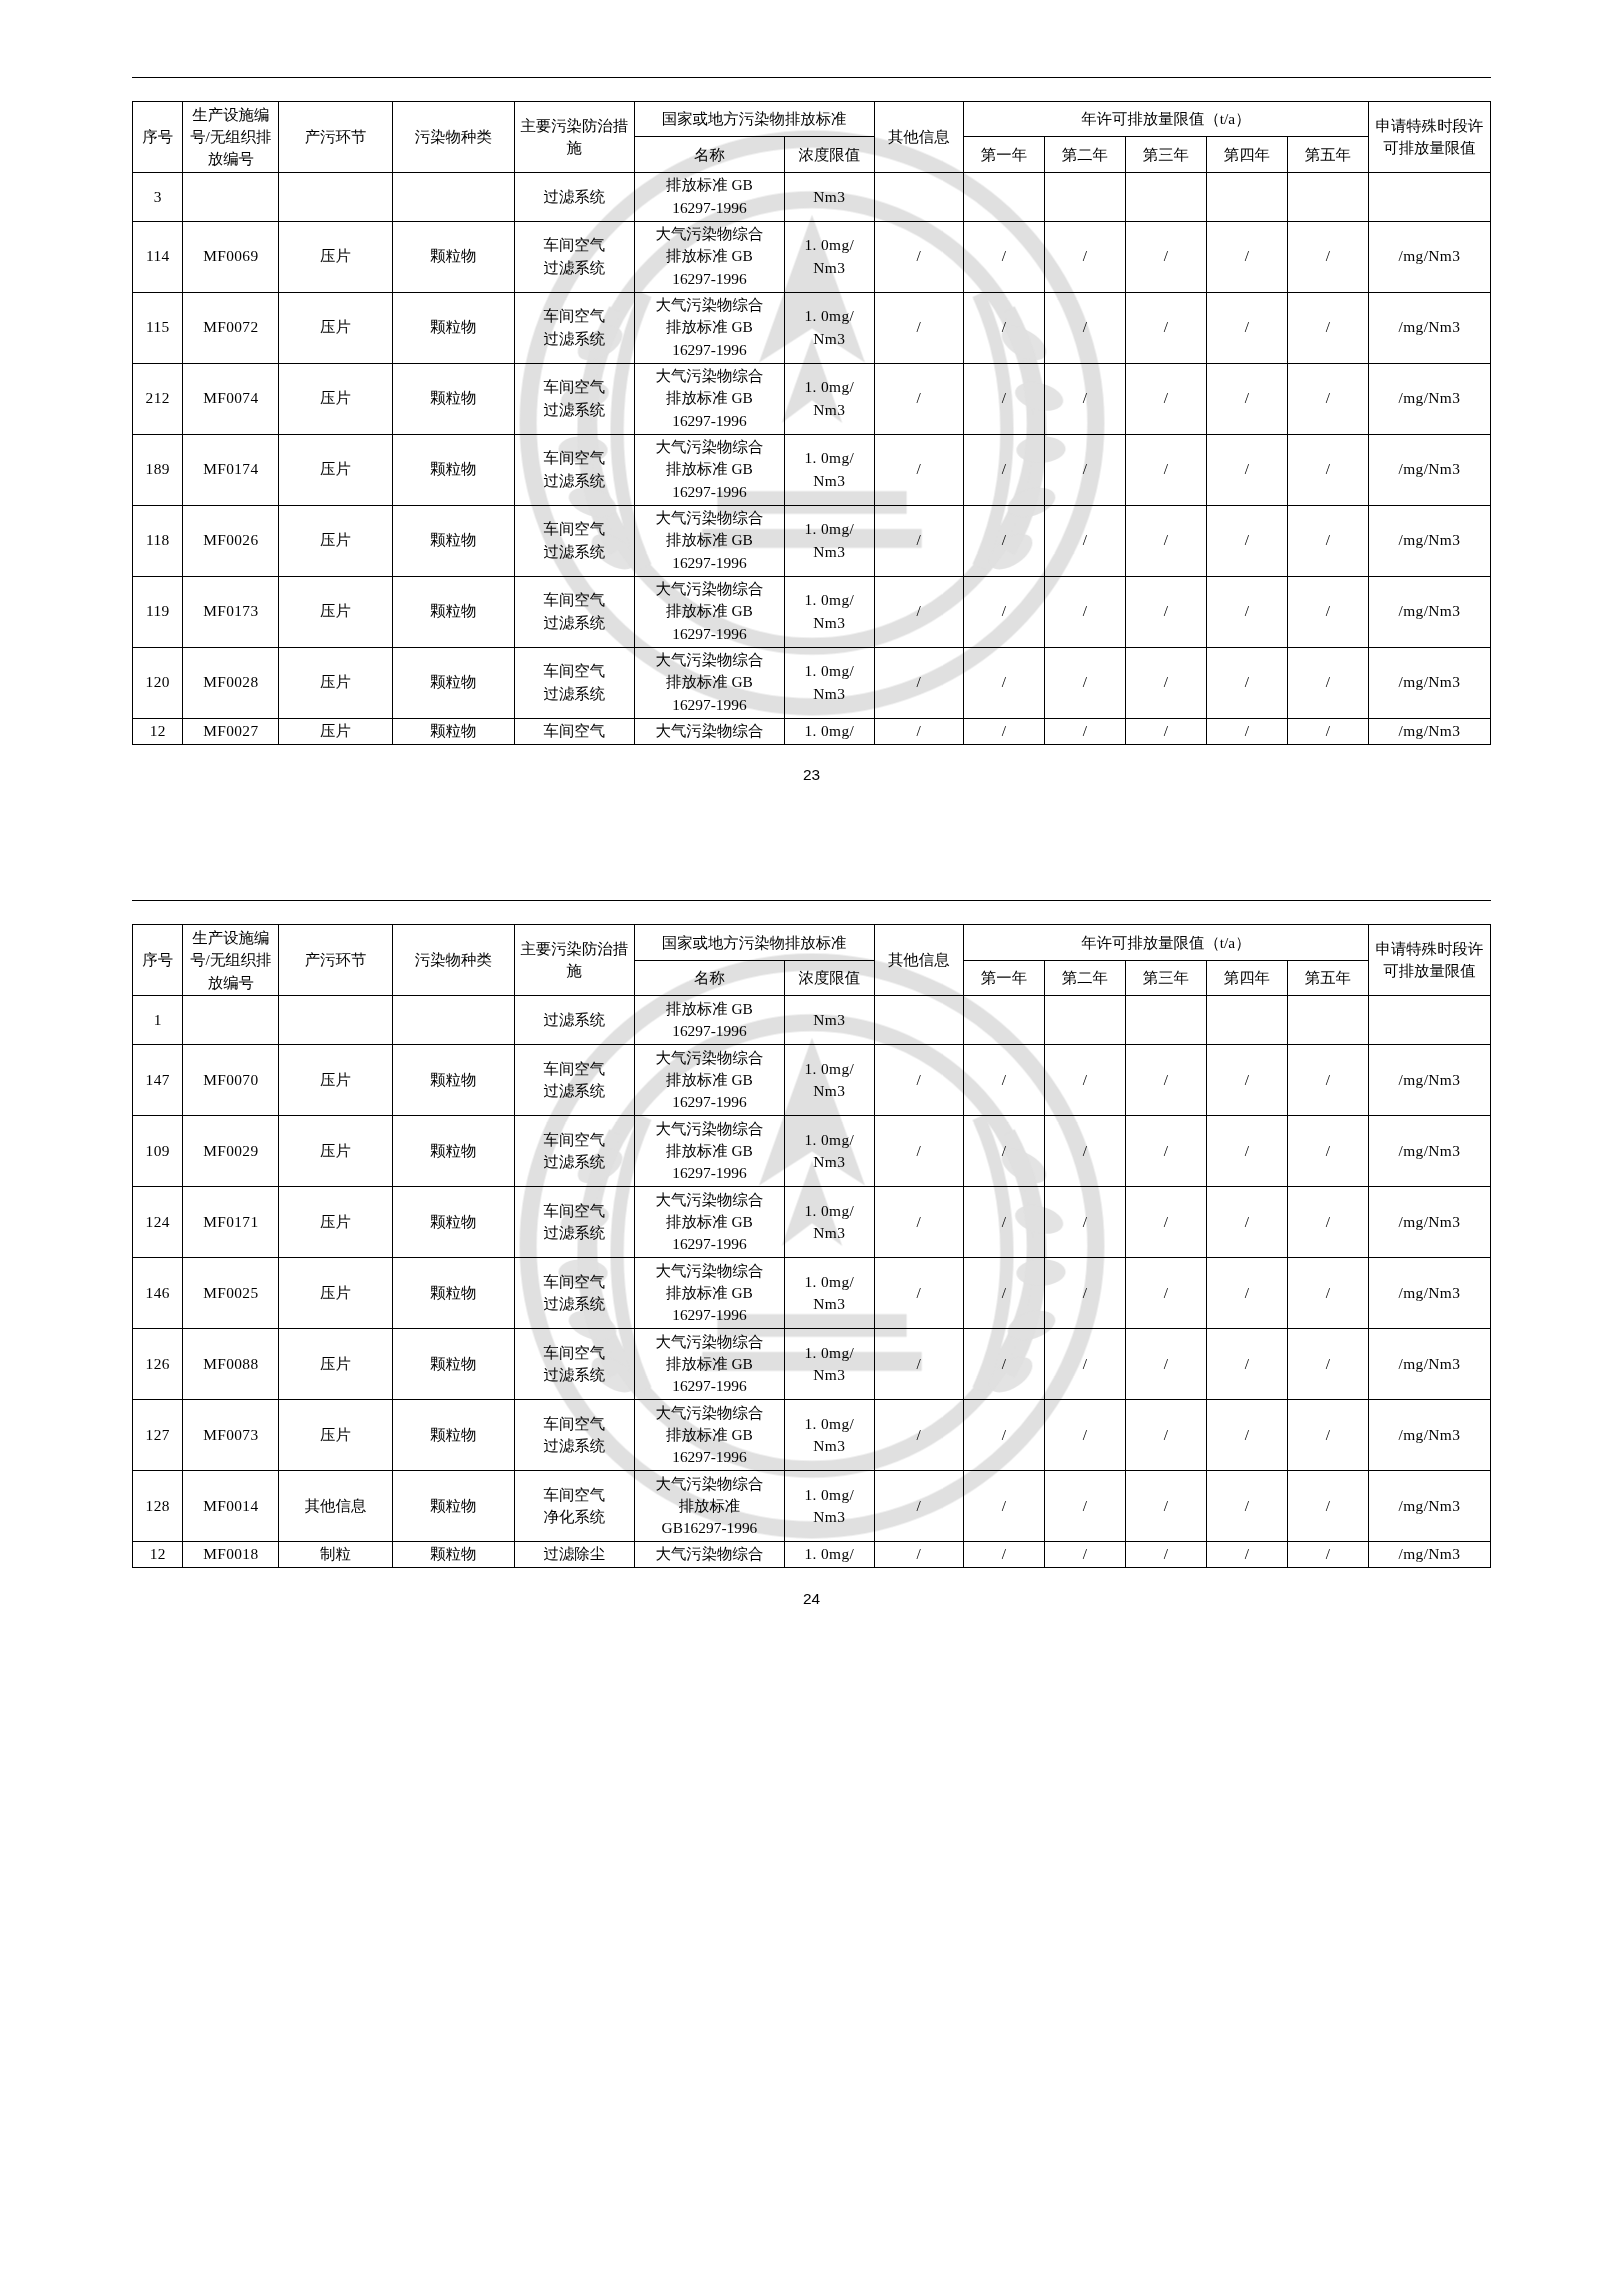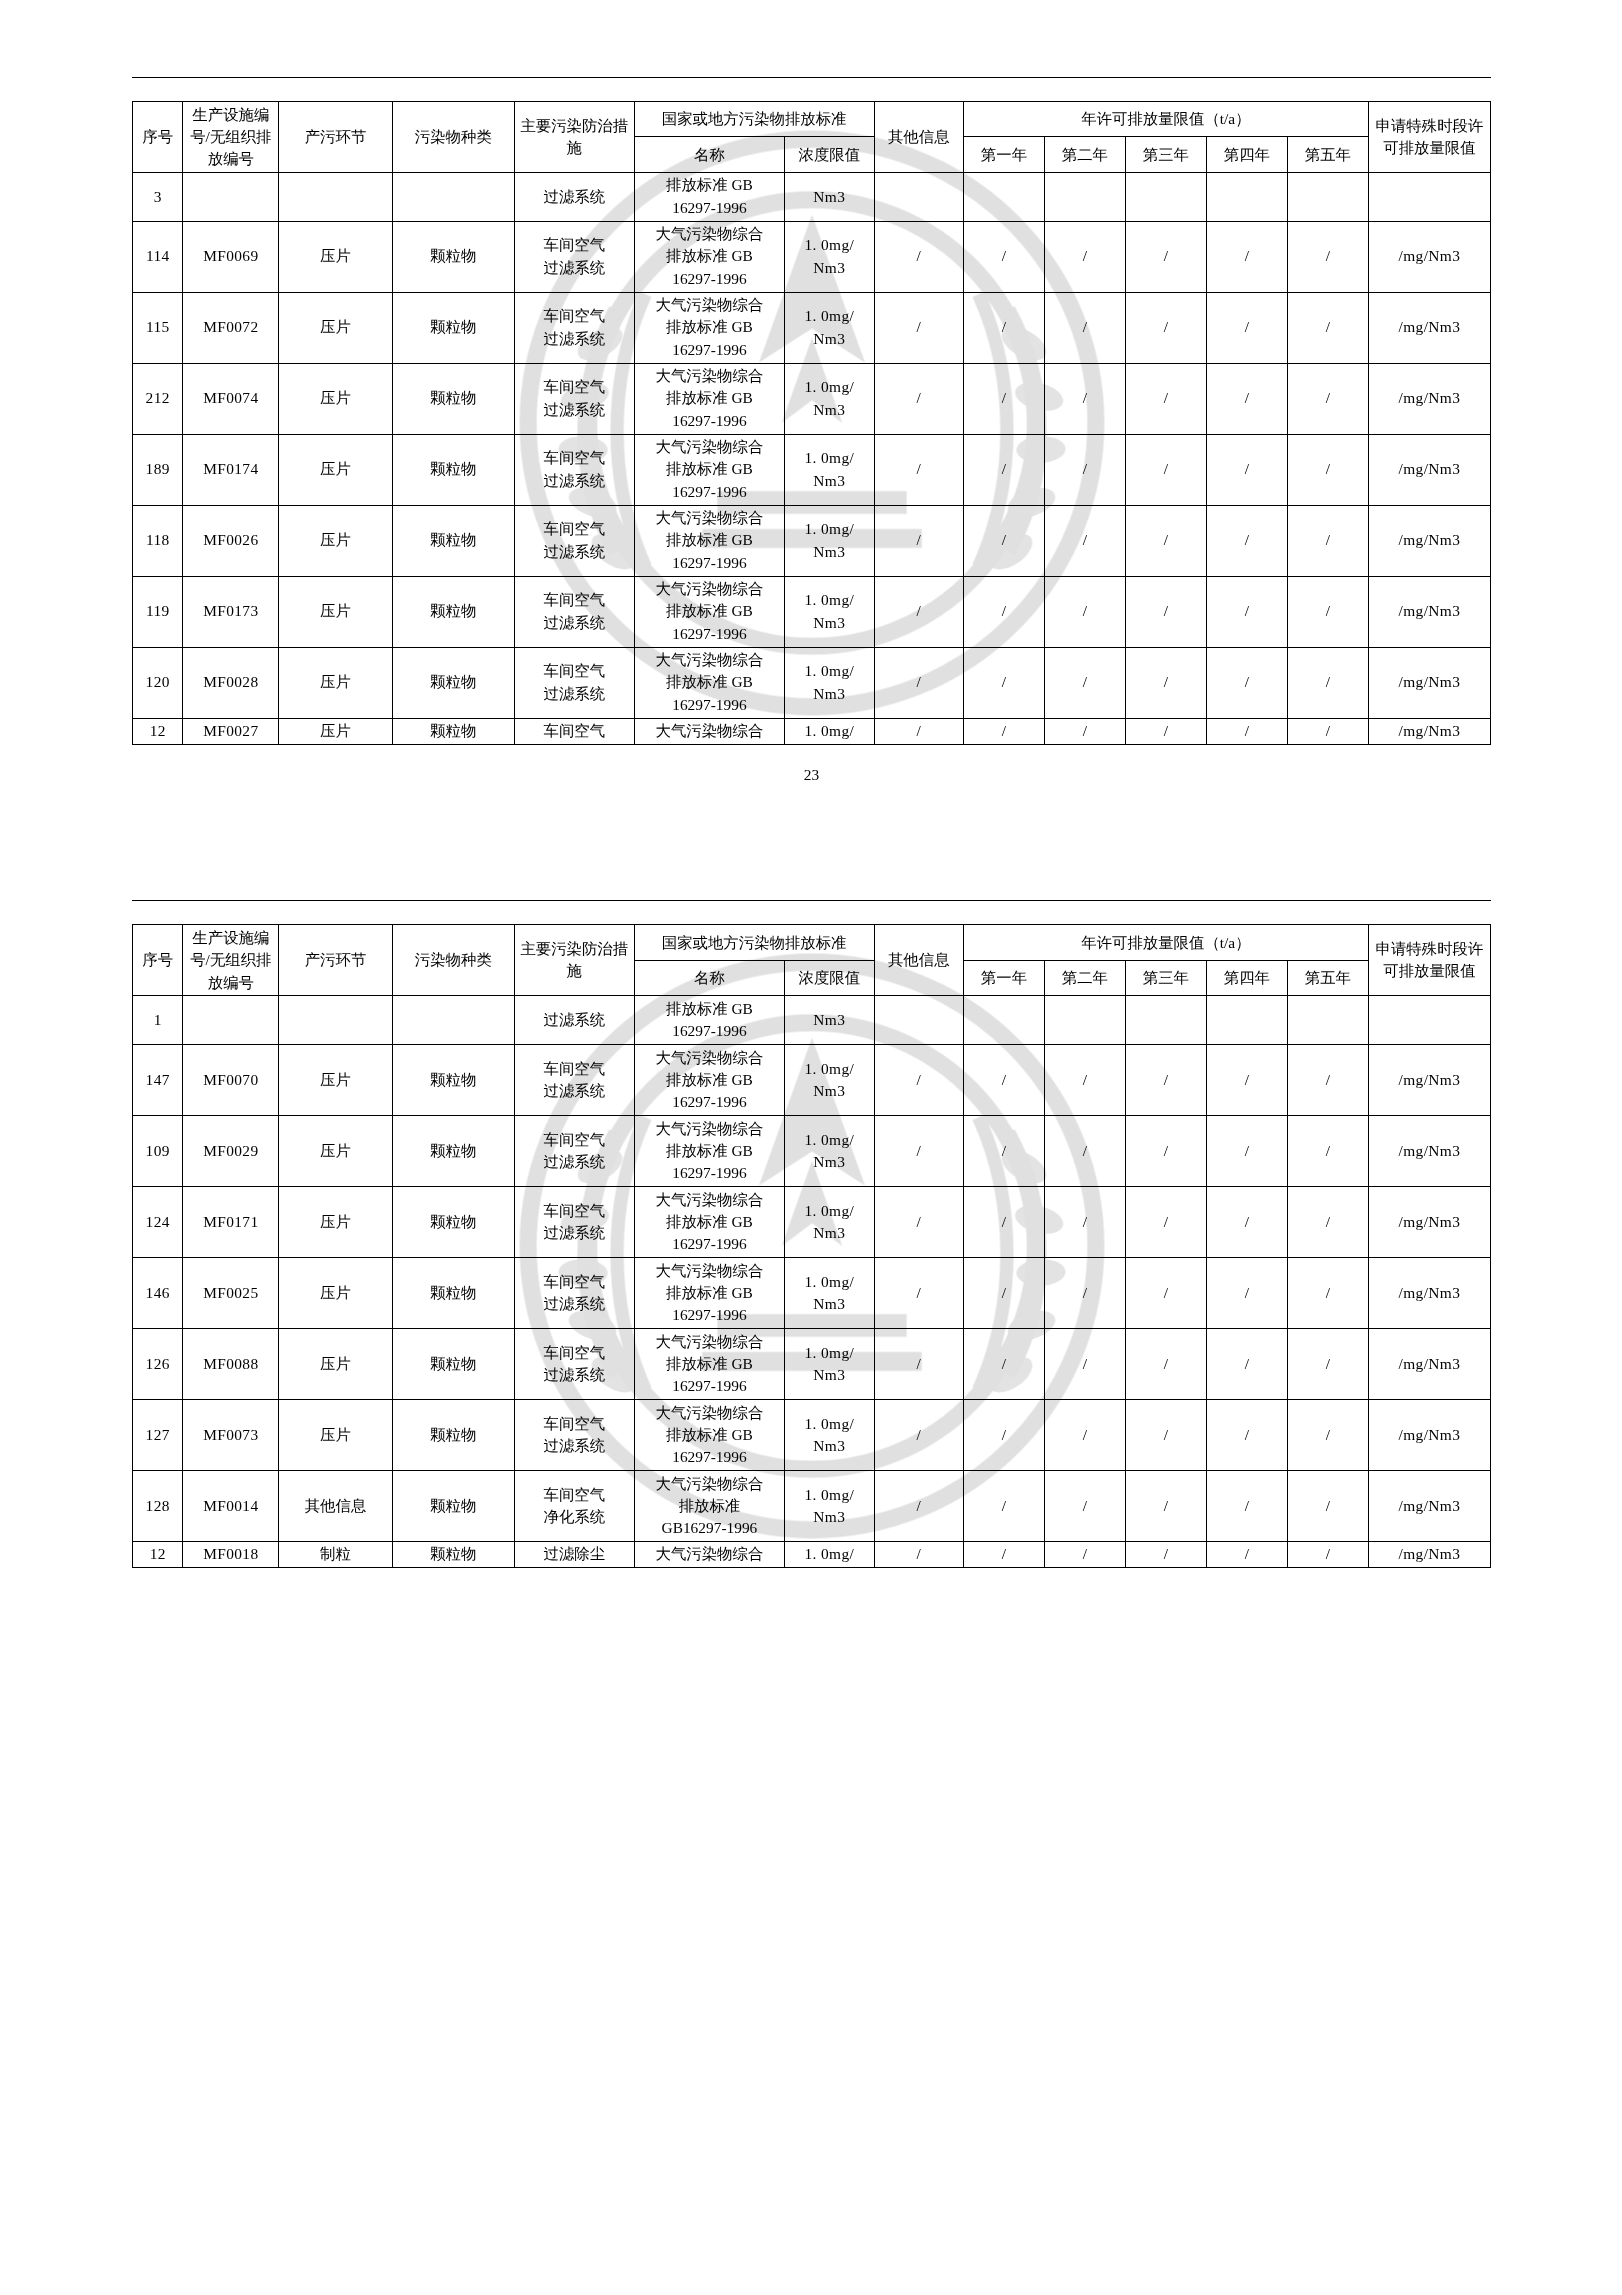--- a/index.html
+++ b/index.html
@@ -73,21 +73,21 @@
   col.c-measure  { width: 114px; }
   col.c-stdname  { width: 143px; }
   col.c-conc     { width: 85px; }
   col.c-other    { width: 85px; }
   col.c-y        { width: 77px; }
   col.c-special  { width: 116px; }
 
   .pagenum {
     text-align: center;
     font-size: 15.4px;
-    font-family: Liberation Serif, serif;
+    font-family: Liberation Sans, sans-serif;
     margin-top: 21.6px;
   }
   .gap { height: 116px; }
 
   
   .wm {
     position: absolute;
     left: 50%;
     top: 50%;
     transform: translate(-50%, -50%);
@@ -612,14 +612,15 @@
           <td class="slash">/</td>
           <td class="slash">/</td>
           <td class="slash">/</td>
           <td class="slash">/</td>
           <td class="num">/mg/Nm3</td>
         </tr>
       </tbody>
     </table>
   </div>
 
+  <div class="pagenum">24</div>
 </div>
 
 
 </body></html>

